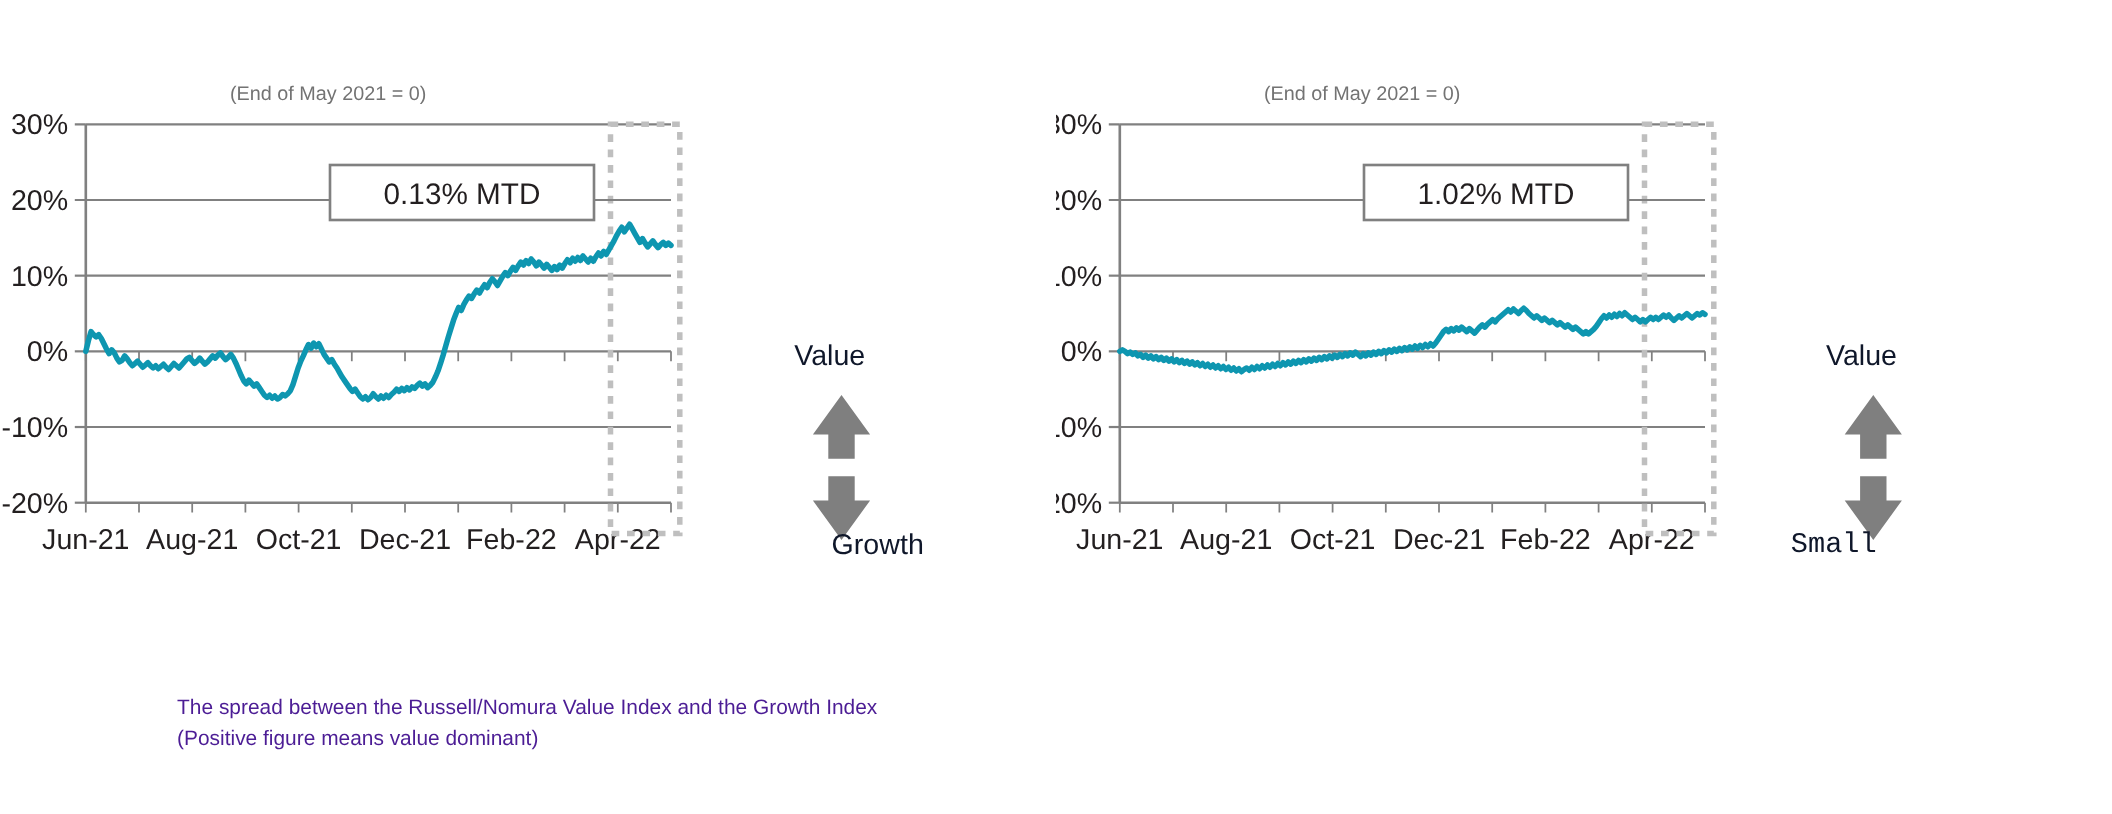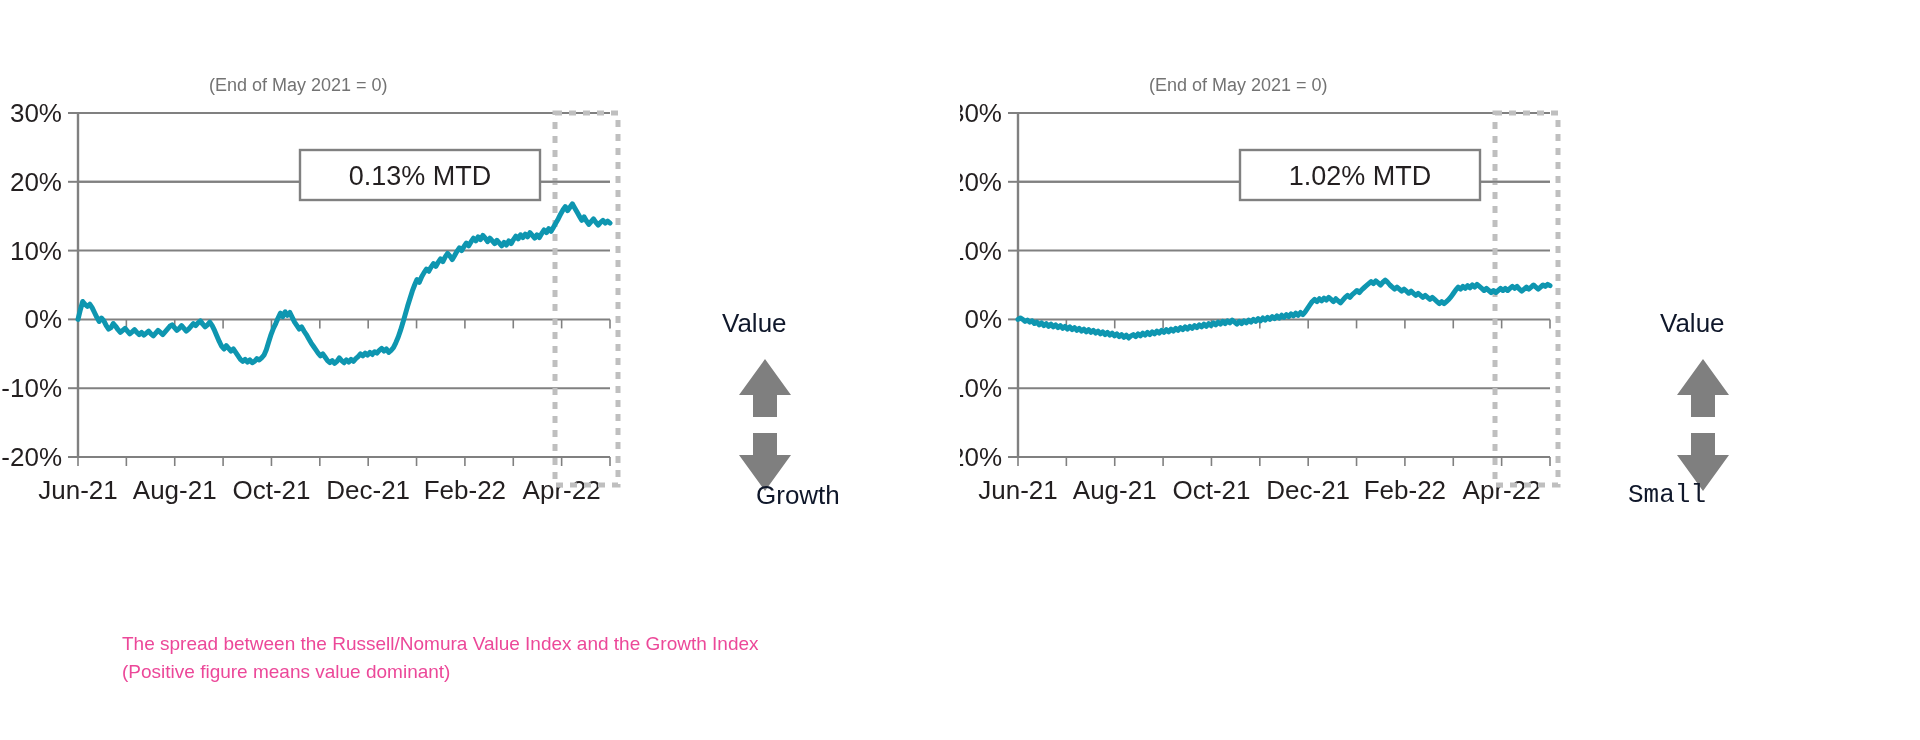--- a/index.html
+++ b/index.html
@@ -15,22 +15,23 @@
     white-space:nowrap;
   }
   .fig-title.left{ text-align:left; left:190px; width:auto;}
   .fig-title.right{ text-align:left; left:170px; width:auto;}
   .subnote{
     position:absolute;top:75px;font-size:18px;color:#737373;white-space:nowrap;margin-left:41px;
   }
   .chartwrap{position:absolute;top:95px;left:0;width:960px;height:420px;}
   svg{display:block;}
   .caption{
-    position:absolute;font-size:19px;color:#ec4899;line-height:1.45;
+    position:absolute;font-size:19px;color:#4c1d95;line-height:1.45;
     width:680px;
+    margin-left:39px;
   }
   .sidelab{
     position:absolute;font-size:26px;color:#0f172a;white-space:nowrap;text-align:right;
   }
 </style>
 </head>
 <body>
 
 <div class="page">
 

